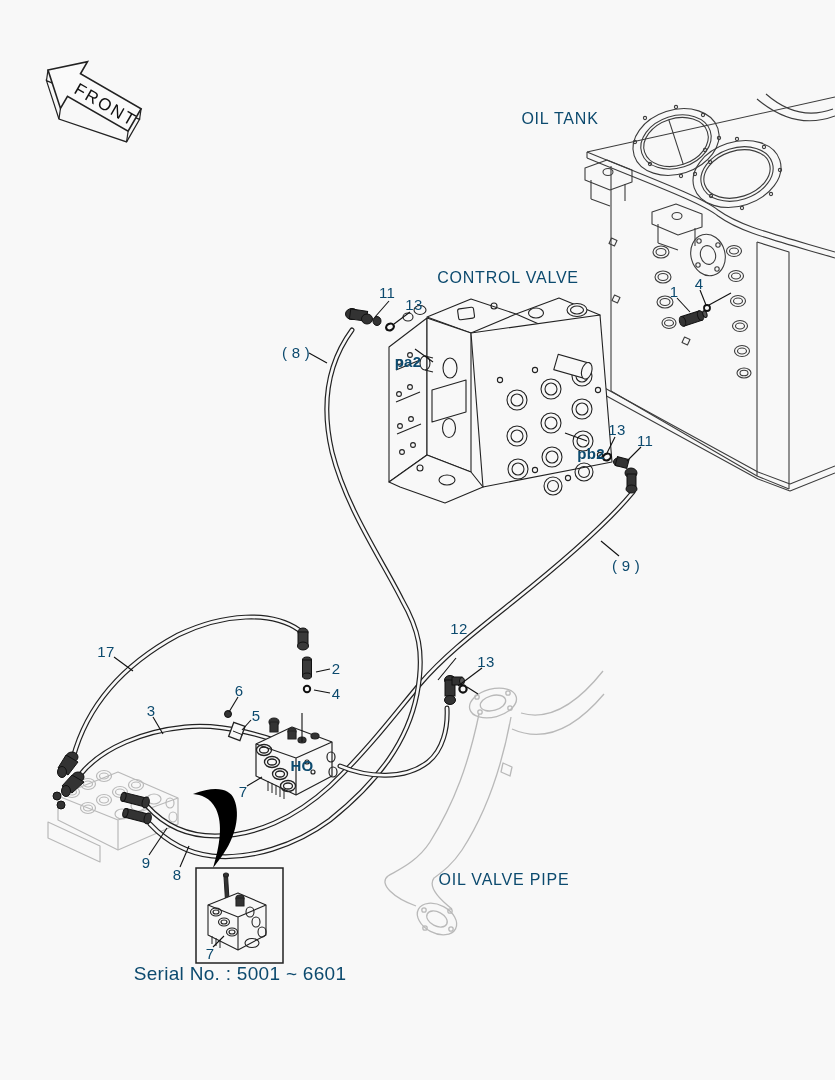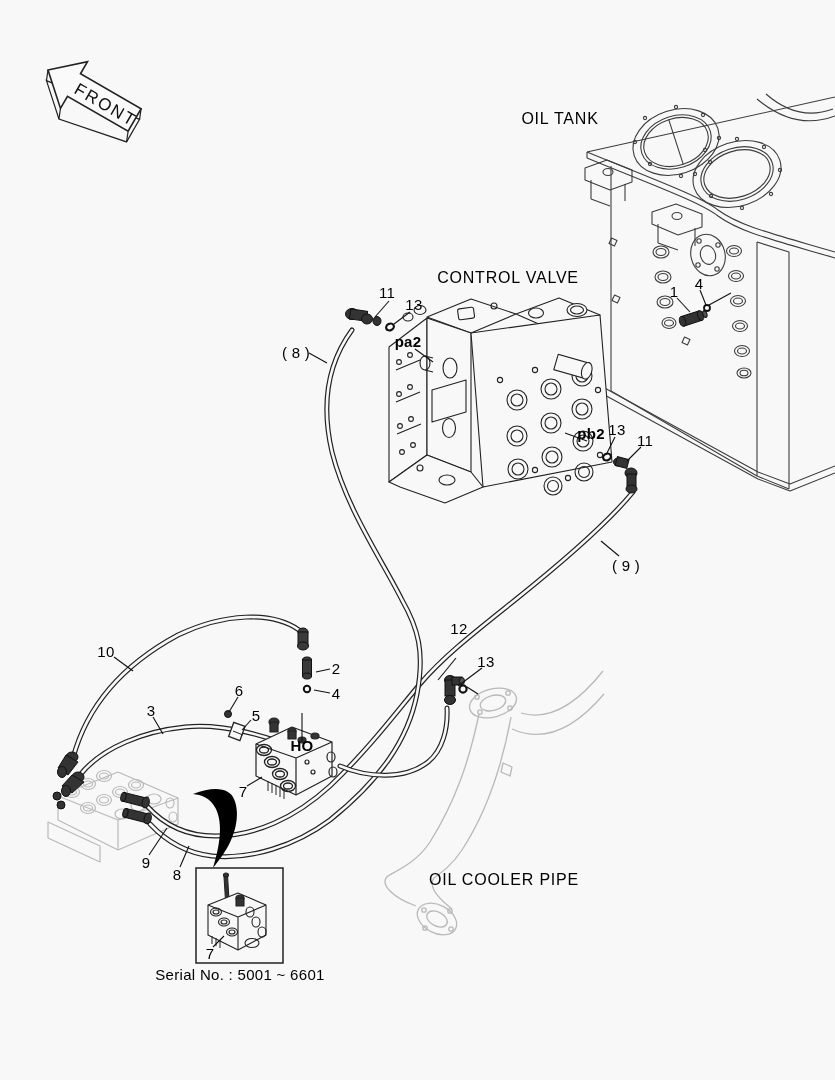--- a/index.html
+++ b/index.html
@@ -4,25 +4,25 @@
 <style>
   html,body{margin:0;padding:0;}
   #stage{
     position:relative;width:835px;height:1080px;
     background:#f8f8f8;overflow:hidden;
     font-family:"Liberation Sans",sans-serif;
   }
   #art{position:absolute;left:0;top:0;}
   .lbl{
     position:absolute;transform:translate(-50%,-50%);
-    font-size:15px;color:#000000;white-space:nowrap;letter-spacing:.3px;
+    font-size:15px;color:#0c4a6e;white-space:nowrap;letter-spacing:.3px;
   }
   .lbl-lg{font-size:16px;letter-spacing:.8px;}
-  .lbl-b{font-weight:bold;font-size:15px;}
-  .lbl-serial{font-size:15px;}
+  .lbl-b{font-weight:bold;font-size:15px;margin-top:20px;}
+  .lbl-serial{font-size:19px;}
 </style>
 </head>
 <body>
 
 <div id="stage">
 
 <svg id="art" width="835" height="1080" viewBox="0 0 835 1080">
 
   <g stroke="#3c3c3c" stroke-width="1.1" fill="none" stroke-linejoin="round">
 
@@ -432,37 +432,37 @@
     <line x1="482" y1="668" x2="458" y2="686"></line>
     <line x1="467" y1="687" x2="478" y2="694"></line>
     <line x1="149" y1="855" x2="167" y2="828"></line>
     <line x1="180" y1="867" x2="189" y2="846"></line>
     <line x1="213" y1="947" x2="224" y2="936"></line>
   </g>
 </svg>
 
   <div class="lbl lbl-lg" style="left:560px;top:119px">OIL TANK</div>
   <div class="lbl lbl-lg" style="left:508px;top:278px">CONTROL VALVE</div>
-  <div class="lbl lbl-lg" style="left:504px;top:880px">OIL COOLER PIPE</div>
+  <div class="lbl lbl-lg" style="left:504px;top:880px">OIL VALVE PIPE</div>
   <div class="lbl lbl-serial" style="left:240px;top:974px">Serial No. : 5001 ~ 6601</div>
 
   <div class="lbl" style="left:387px;top:292px">11</div>
   <div class="lbl" style="left:414px;top:304px">13</div>
   <div class="lbl lbl-b" style="left:408px;top:341px">pa2</div>
   <div class="lbl" style="left:296px;top:352px">( 8 )</div>
 
   <div class="lbl" style="left:674px;top:291px">1</div>
   <div class="lbl" style="left:699px;top:283px">4</div>
 
   <div class="lbl" style="left:617px;top:429px">13</div>
   <div class="lbl" style="left:645px;top:440px">11</div>
   <div class="lbl lbl-b" style="left:591px;top:433px">pb2</div>
   <div class="lbl" style="left:626px;top:565px">( 9 )</div>
 
-  <div class="lbl" style="left:106px;top:651px">10</div>
+  <div class="lbl" style="left:106px;top:651px">17</div>
   <div class="lbl" style="left:336px;top:668px">2</div>
   <div class="lbl" style="left:336px;top:693px">4</div>
   <div class="lbl" style="left:239px;top:690px">6</div>
   <div class="lbl" style="left:256px;top:715px">5</div>
   <div class="lbl" style="left:151px;top:710px">3</div>
   <div class="lbl lbl-b" style="left:302px;top:745px">HO</div>
   <div class="lbl" style="left:243px;top:791px">7</div>
 
   <div class="lbl" style="left:459px;top:628px">12</div>
   <div class="lbl" style="left:486px;top:661px">13</div>

